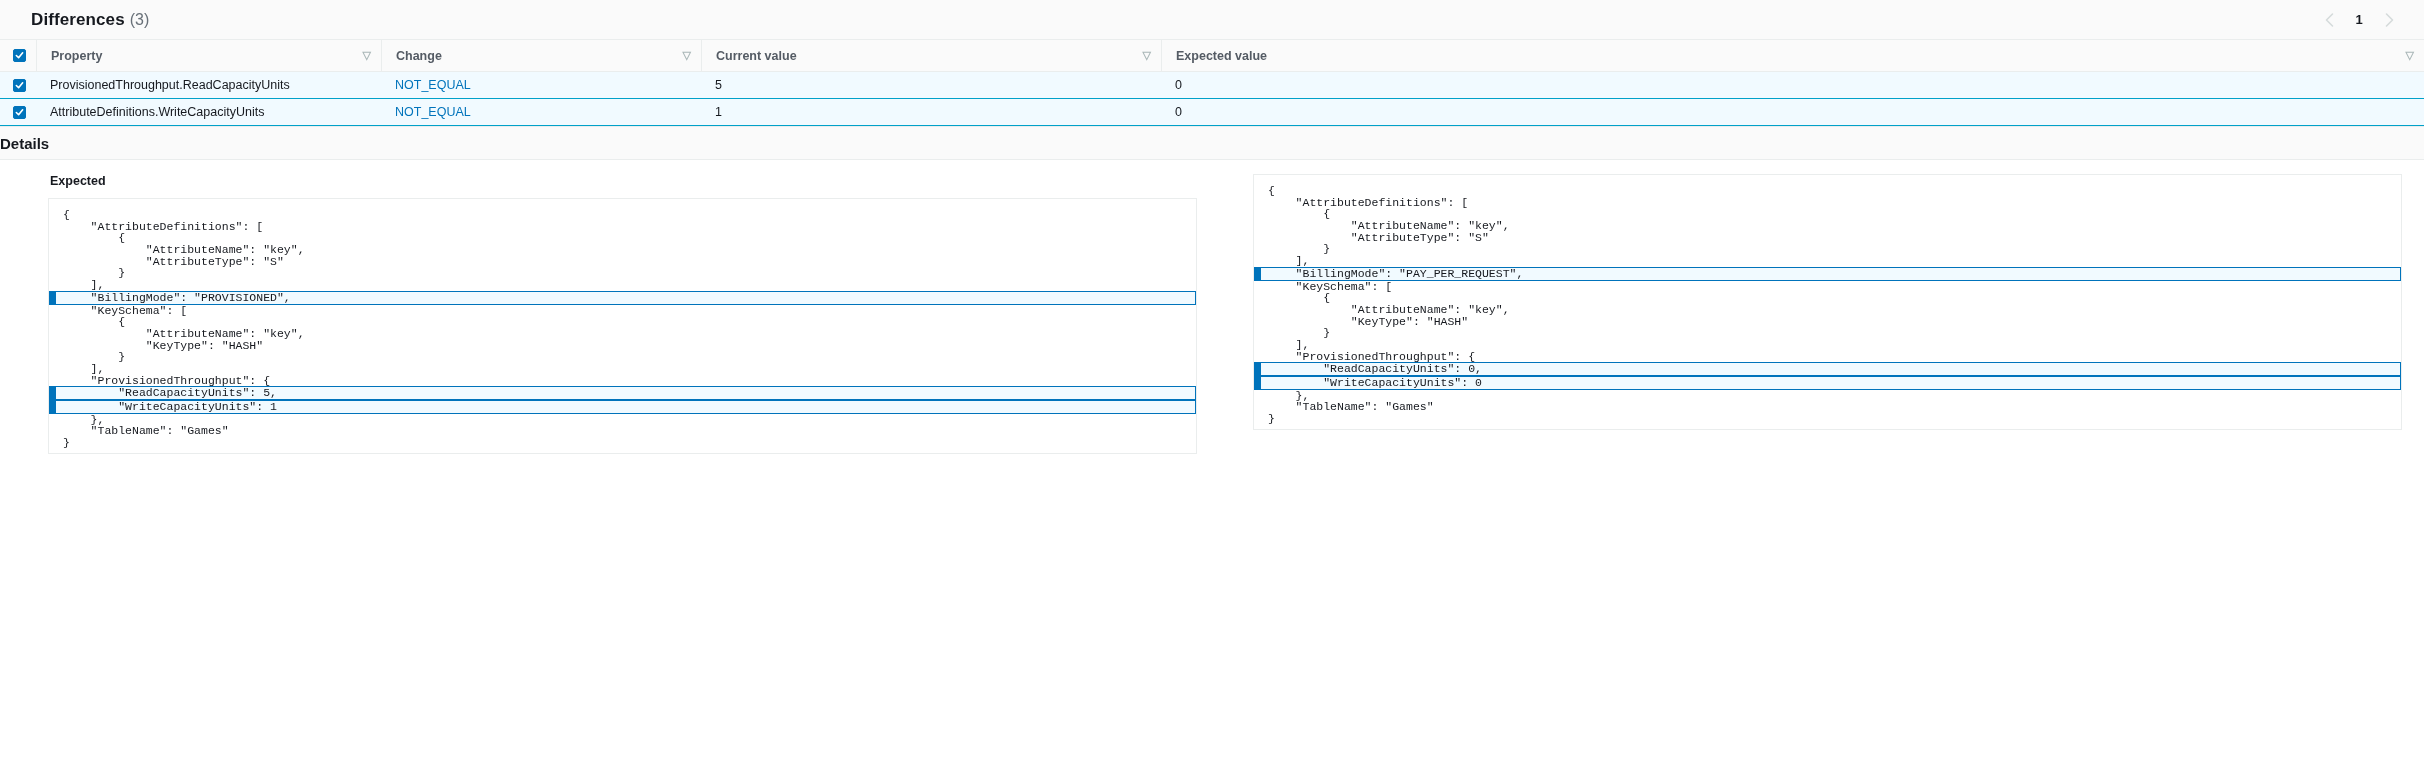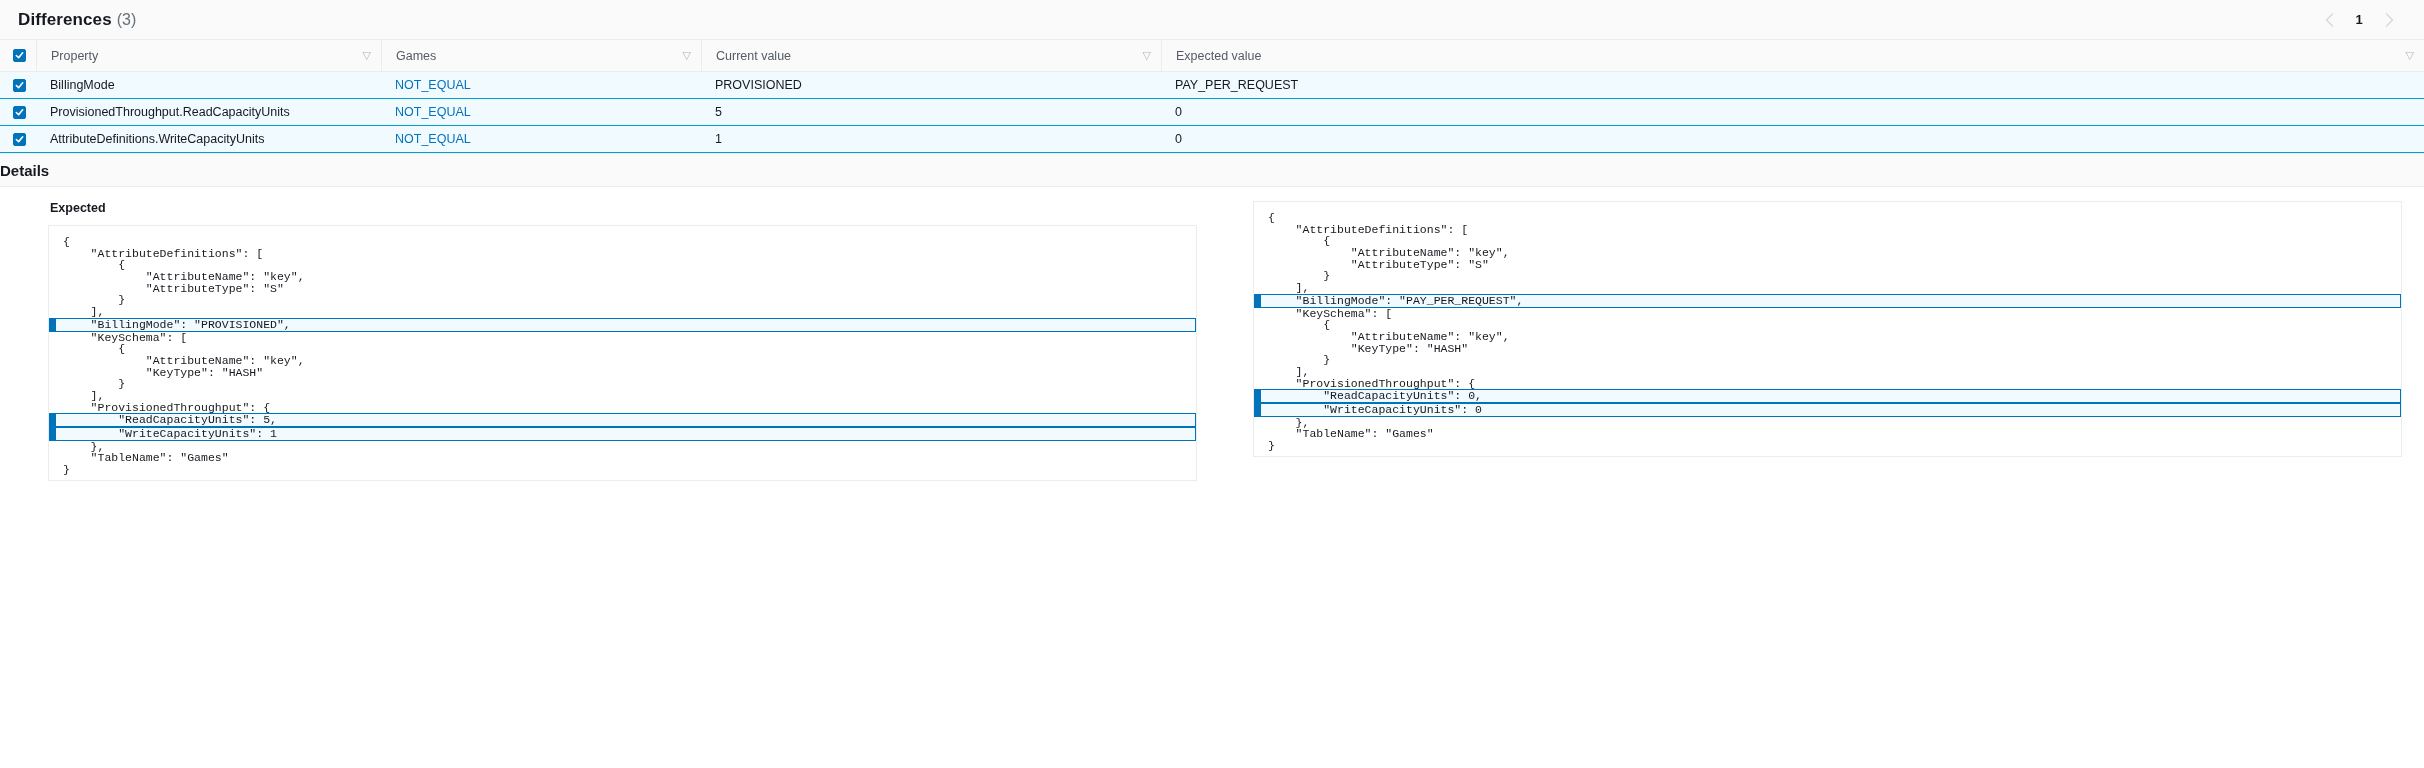--- a/index.html
+++ b/index.html
@@ -24,21 +24,21 @@
   }
 
   
   .diff-header {
     height: 40px;
     background: #fafafa;
     border-bottom: 1px solid #eaeded;
     display: flex;
     align-items: center;
     justify-content: space-between;
-    padding: 0 22px 0 18px;
+    padding: 0 22px 0 31px;
     box-sizing: border-box;
   }
   .diff-title {
     font-size: 17px;
     font-weight: 700;
     color: #16191f;
     letter-spacing: 0.1px;
   }
   .diff-count {
     font-size: 16px;
@@ -74,21 +74,21 @@
   
   .tbl {
     width: 100%;
     border-collapse: collapse;
     table-layout: fixed;
   }
   .tbl th {
     background: #fafafa;
     height: 31px;
     font-size: 12.5px;
-    font-weight: 400;
+    font-weight: 700;
     color: #545b64;
     text-align: left;
     padding: 0;
     border-bottom: 1px solid #eaeded;
     vertical-align: middle;
   }
   .th-inner {
     display: flex;
     align-items: center;
     justify-content: space-between;
@@ -257,62 +257,39 @@
           </div>
         </th>
         <th>
           <div class="th-inner">
             <span class="th-label">Property</span>
             <span class="sort-ico">▽</span>
           </div>
         </th>
         <th>
           <div class="th-inner">
-            <span class="th-label">Games</span>
+            <span class="th-label">Change</span>
             <span class="sort-ico">▽</span>
           </div>
         </th>
         <th>
           <div class="th-inner">
             <span class="th-label">Current value</span>
             <span class="sort-ico">▽</span>
           </div>
         </th>
         <th>
           <div class="th-inner">
             <span class="th-label">Expected value</span>
             <span class="sort-ico">▽</span>
           </div>
         </th>
       </tr>
     </thead>
     <tbody>
-      <tr class="datarow">
-        <td>
-          <div class="cell-pad-chk">
-            <span class="cb">
-              <svg width="9" height="9" viewBox="0 0 10 10">
-                  <path d="M1.5 5 L4 7.5 L8.5 2" fill="none" stroke="#ffffff" stroke-width="1.8" stroke-linecap="round" stroke-linejoin="round"></path>
-                </svg>
-            </span>
-          </div>
-        </td>
-        <td>
-            <div class="cell-pad">BillingMode</div>
-          </td>
-        <td>
-            <div class="cell-pad link-txt">NOT_EQUAL</div>
-          </td>
-        <td>
-            <div class="cell-pad">PROVISIONED</div>
-          </td>
-        <td>
-            <div class="cell-pad">PAY_PER_REQUEST</div>
-          </td>
-      </tr>
       <tr class="datarow">
         <td>
           <div class="cell-pad-chk">
             <span class="cb">
               <svg width="9" height="9" viewBox="0 0 10 10">
                   <path d="M1.5 5 L4 7.5 L8.5 2" fill="none" stroke="#ffffff" stroke-width="1.8" stroke-linecap="round" stroke-linejoin="round"></path>
                 </svg>
             </span>
           </div>
         </td>

